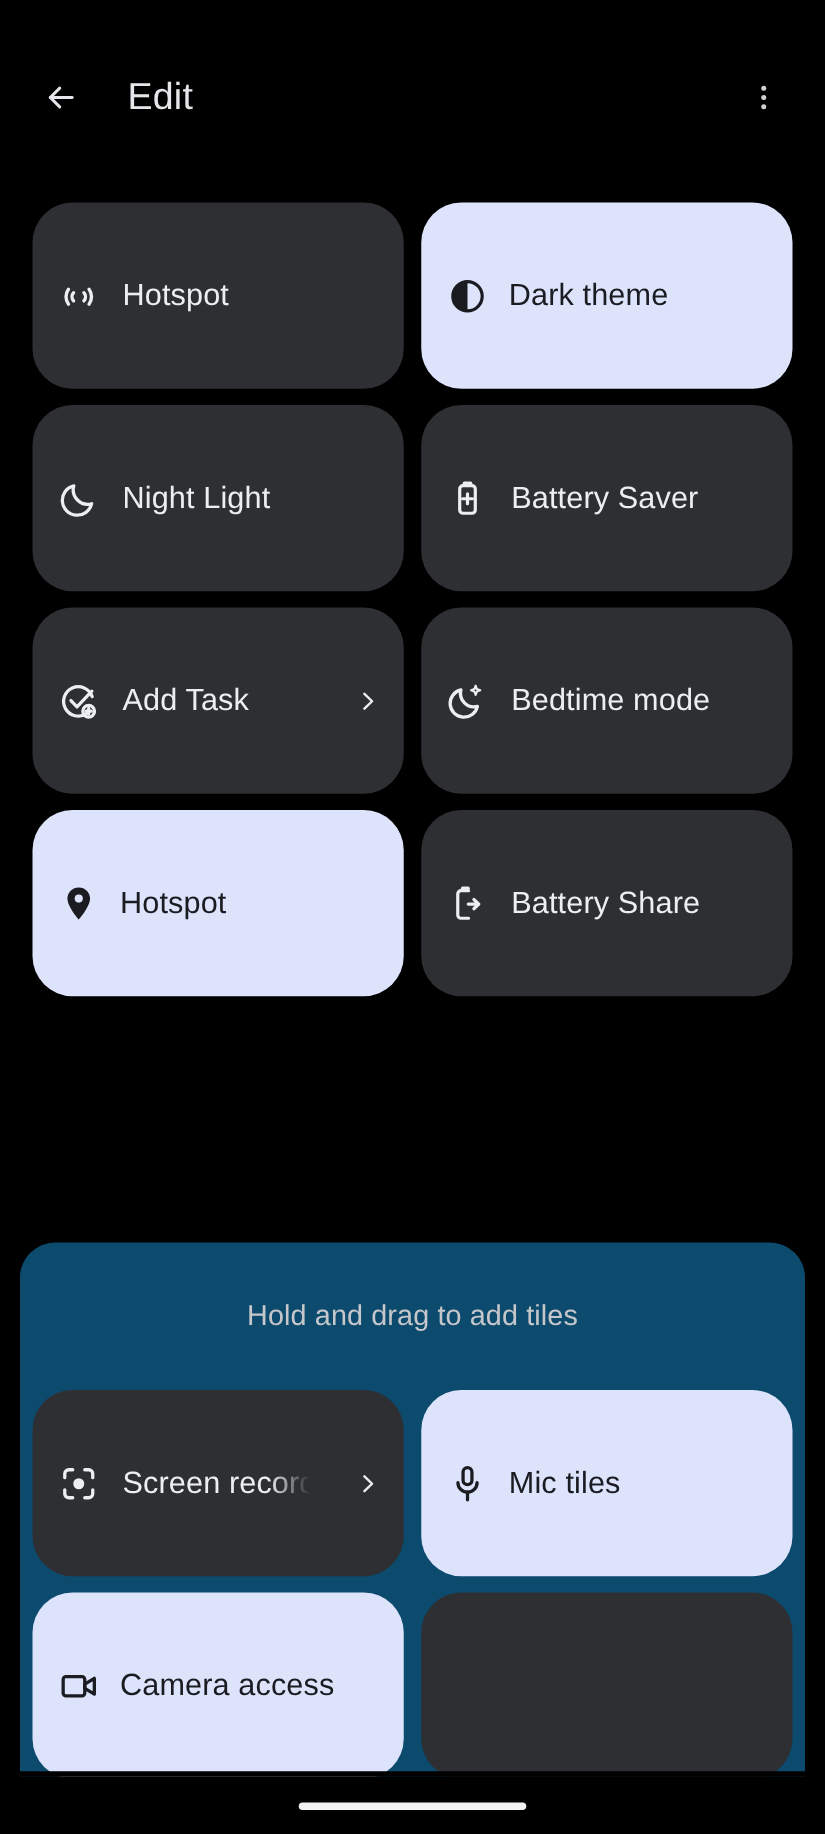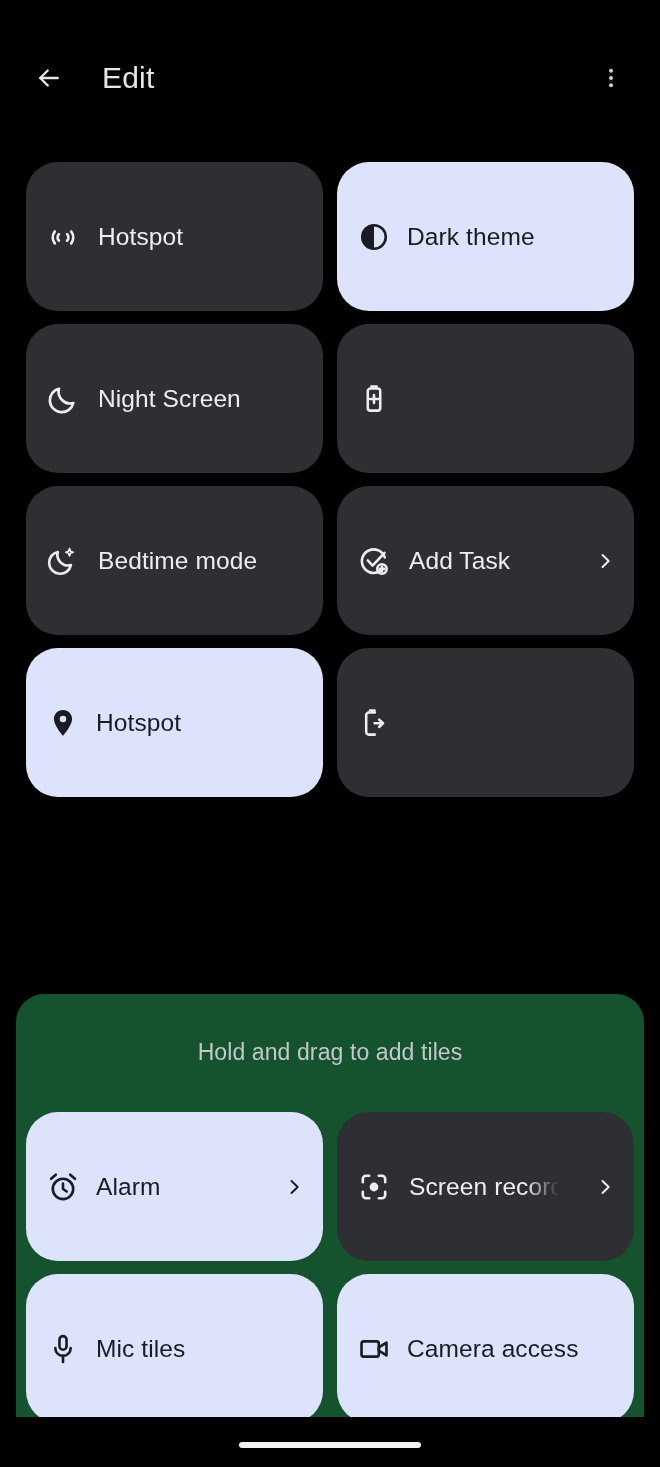--- a/index.html
+++ b/index.html
@@ -52,21 +52,21 @@
   
   .tile .lbl.fade {
     overflow:hidden; max-width:150px;
     -webkit-mask-image:linear-gradient(to right,#000 0,#000 78%,transparent 100%);
     mask-image:linear-gradient(to right,#000 0,#000 78%,transparent 100%);
   }
 
   
   #add-panel {
     position:absolute; left:16px; width:628px; top:988px; height:470px;
-    background:#14532d; border-radius:28px 28px 0 0; overflow:hidden;
+    background:#0c4a6e; border-radius:28px 28px 0 0; overflow:hidden;
   }
   #add-hint {
     text-align:center; color:#C6C7CB; font-size:23px; font-weight:400;
     padding-top:45px; letter-spacing:.1px;
   }
   #add-grid {
     position:absolute; top:118px; left:10px; width:608px;
     display:grid; grid-template-columns:297px 297px; column-gap:14px; row-gap:13px;
   }
 
@@ -115,91 +115,79 @@
             </svg>
           </span>
           <span class="lbl">Dark theme</span>
         </div>
         <div class="tile off">
           <span class="ic">
             <svg viewBox="0 0 24 24" stroke-width="1.85" stroke-linecap="round" stroke-linejoin="round" fill="none">
               <path d="M19.3 14.8A8.2 8.2 0 0 1 9.2 4.7a8.4 8.4 0 1 0 10.1 10.1z"></path>
             </svg>
           </span>
-          <span class="lbl">Night Screen</span>
+          <span class="lbl">Night Light</span>
         </div>
         <div class="tile off">
           <span class="ic">
             <svg viewBox="0 0 24 24" stroke-width="1.8" stroke-linejoin="round" fill="none">
               <rect x="7.6" y="4.6" width="8.8" height="15.6" rx="1.9"></rect>
               <path d="M10.2 3.2h3.6" stroke-linecap="round"></path>
               <path d="M12 9.2v5.6M9.2 12h5.6" stroke-linecap="round"></path>
             </svg>
           </span>
-        </div>
-        <div class="tile off">
-          <span class="ic">
-            <svg viewBox="0 0 24 24" stroke-width="1.85" stroke-linecap="round" stroke-linejoin="round" fill="none">
-              <path d="M17.6 14.9A7.6 7.6 0 0 1 8.3 5.6a7.8 7.8 0 1 0 9.3 9.3z"></path>
-              <path d="M16.6 3.2l.7 1.9 1.9.7-1.9.7-.7 1.9-.7-1.9-1.9-.7 1.9-.7z" stroke-width="1.2"></path>
-            </svg>
-          </span>
-          <span class="lbl">Bedtime mode</span>
+          <span class="lbl">Battery Saver</span>
         </div>
         <div class="tile off">
           <span class="ic">
             <svg viewBox="0 0 24 24" stroke-width="1.85" stroke-linecap="round" stroke-linejoin="round" fill="none">
               <path d="M19.6 9.4A8.3 8.3 0 1 0 16.4 19"></path>
               <path d="M7.6 11.6 11 15.2 19.4 6.3"></path>
               <circle cx="17.6" cy="17.6" r="3.3"></circle>
               <path d="M17.6 16.1v3M16.1 17.6h3"></path>
             </svg>
           </span>
           <span class="lbl">Add Task</span>
           <svg class="chev" viewBox="0 0 24 24" fill="none" stroke-width="2.1" stroke-linecap="round" stroke-linejoin="round" stroke="#EDEEF2">
             <path d="M9.3 5.5 16 12l-6.7 6.5"></path>
           </svg>
         </div>
+        <div class="tile off">
+          <span class="ic">
+            <svg viewBox="0 0 24 24" stroke-width="1.85" stroke-linecap="round" stroke-linejoin="round" fill="none">
+              <path d="M17.6 14.9A7.6 7.6 0 0 1 8.3 5.6a7.8 7.8 0 1 0 9.3 9.3z"></path>
+              <path d="M16.6 3.2l.7 1.9 1.9.7-1.9.7-.7 1.9-.7-1.9-1.9-.7 1.9-.7z" stroke-width="1.2"></path>
+            </svg>
+          </span>
+          <span class="lbl">Bedtime mode</span>
+        </div>
         <div class="tile on">
           <span class="ic">
             <svg viewBox="0 0 24 24" stroke-width="1.8" fill="none">
               <path d="M12 2.8c-3.6 0-6.4 2.8-6.4 6.3 0 4.7 6.4 11.9 6.4 11.9s6.4-7.2 6.4-11.9c0-3.5-2.8-6.3-6.4-6.3z" class="solidfill" stroke="none" fill="#1A1C22"></path>
               <circle cx="12" cy="9.1" r="2.3" fill="#DCE3FB" stroke="none"></circle>
             </svg>
           </span>
           <span class="lbl">Hotspot</span>
         </div>
         <div class="tile off">
           <span class="ic">
             <svg viewBox="0 0 24 24" stroke-width="1.8" stroke-linejoin="round" stroke-linecap="round" fill="none">
               <path d="M12.6 4.6H8.4a1.9 1.9 0 0 0-1.9 1.9v11.8a1.9 1.9 0 0 0 1.9 1.9h4.2"></path>
               <path d="M9.2 3.2h3.2"></path>
               <path d="M12.4 12.2h5.6M15.6 9.6l2.8 2.6-2.8 2.6"></path>
             </svg>
           </span>
+          <span class="lbl">Battery Share</span>
         </div>
       </div>
 
     <div id="add-panel">
       <div id="add-hint">Hold and drag to add tiles</div>
       <div id="add-grid">
-          <div class="tile on">
-            <span class="ic">
-              <svg viewBox="0 0 24 24" stroke-width="1.85" stroke-linecap="round" stroke-linejoin="round" fill="none">
-                <circle cx="12" cy="13.4" r="7.2"></circle>
-                <path d="M12 9.6v3.8l2.6 1.8"></path>
-                <path d="M3.6 6.2 6.9 3.3"></path>
-                <path d="M20.4 6.2 17.1 3.3"></path>
-              </svg>
-            </span>
-            <span class="lbl">Alarm</span>
-            <svg class="chev" viewBox="0 0 24 24" fill="none" stroke-width="2.1" stroke-linecap="round" stroke-linejoin="round" stroke="#1A1C22">
-              <path d="M9.3 5.5 16 12l-6.7 6.5"></path>
-            </svg>
-          </div>
           <div class="tile off">
             <span class="ic">
               <svg viewBox="0 0 24 24" stroke-width="1.85" stroke-linecap="round" fill="none">
                 <path d="M4.1 8.6V6.4a2.3 2.3 0 0 1 2.3-2.3h2.2"></path>
                 <path d="M19.9 8.6V6.4a2.3 2.3 0 0 0-2.3-2.3h-2.2"></path>
                 <path d="M4.1 15.4v2.2a2.3 2.3 0 0 0 2.3 2.3h2.2"></path>
                 <path d="M19.9 15.4v2.2a2.3 2.3 0 0 1-2.3 2.3h-2.2"></path>
                 <circle cx="12" cy="12" r="3.1" class="solidfill" stroke="none" fill="#EDEEF2"></circle>
               </svg>
             </span>

